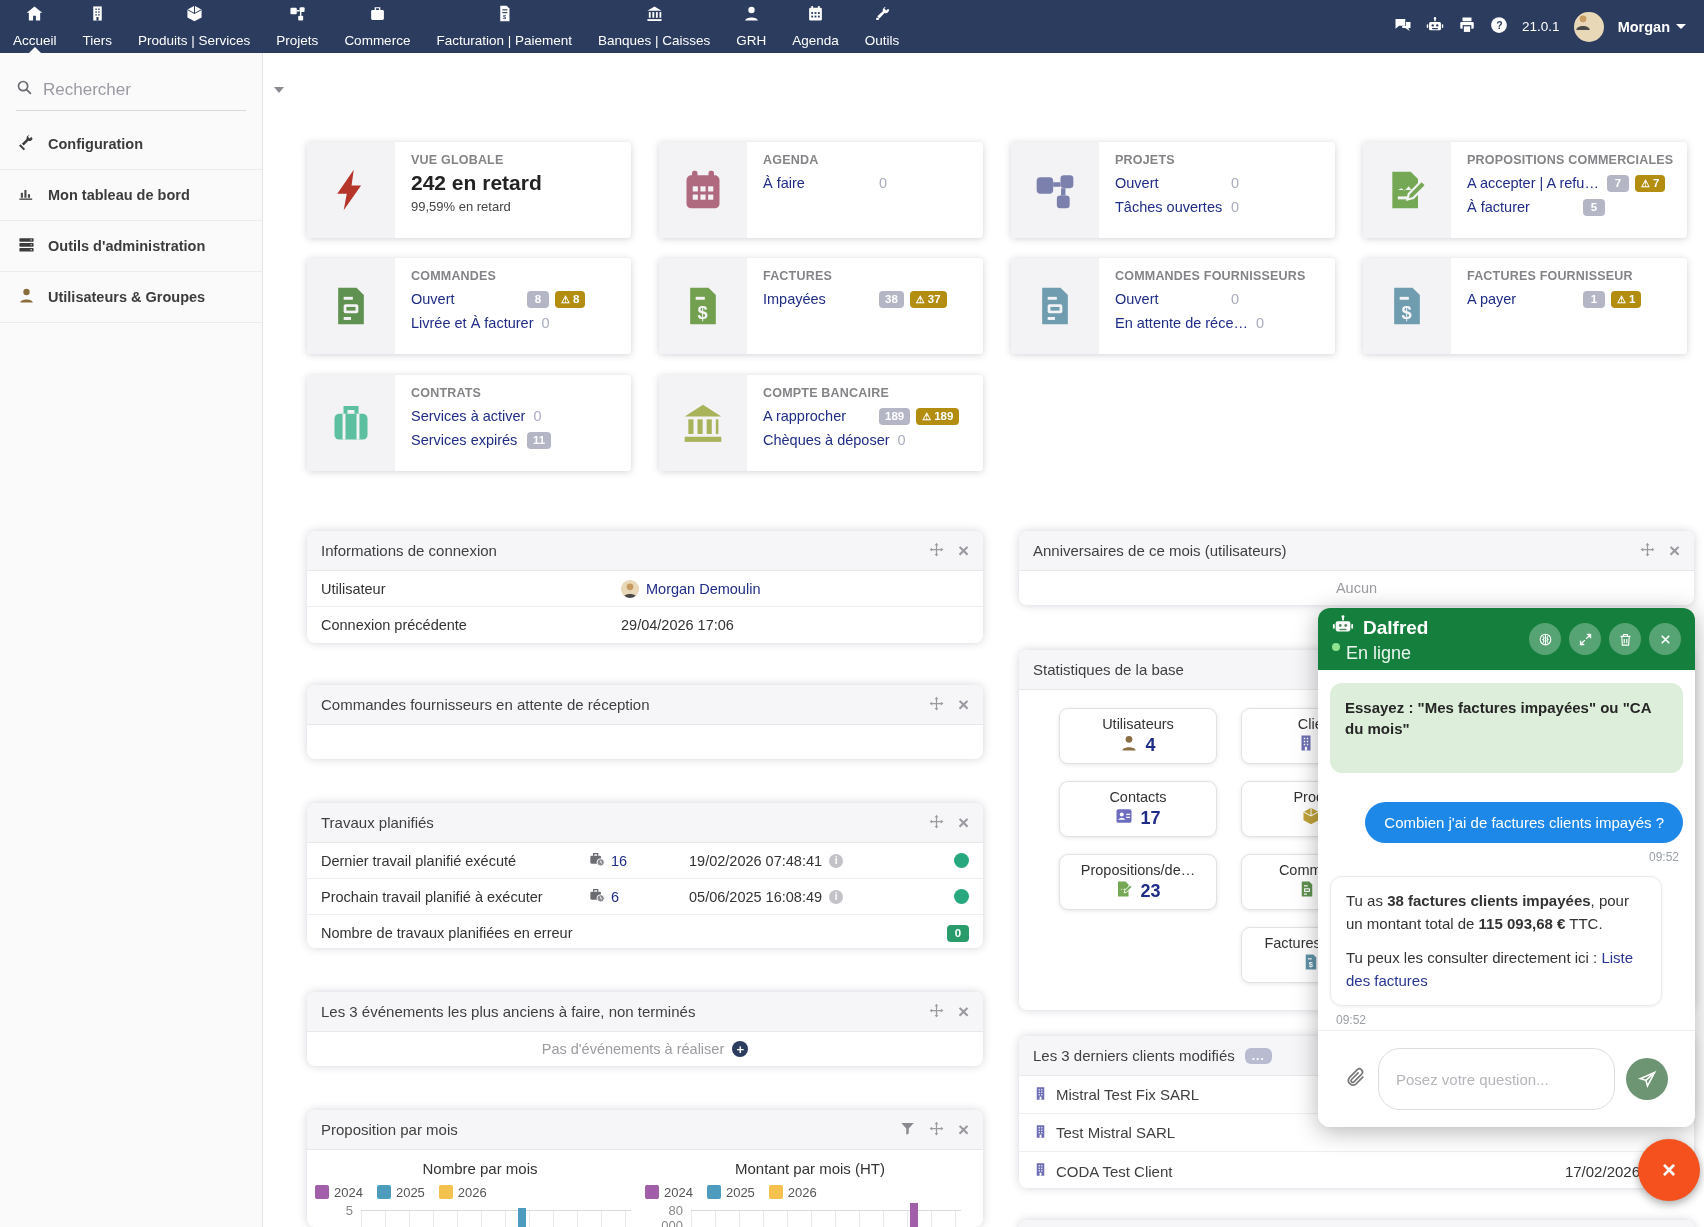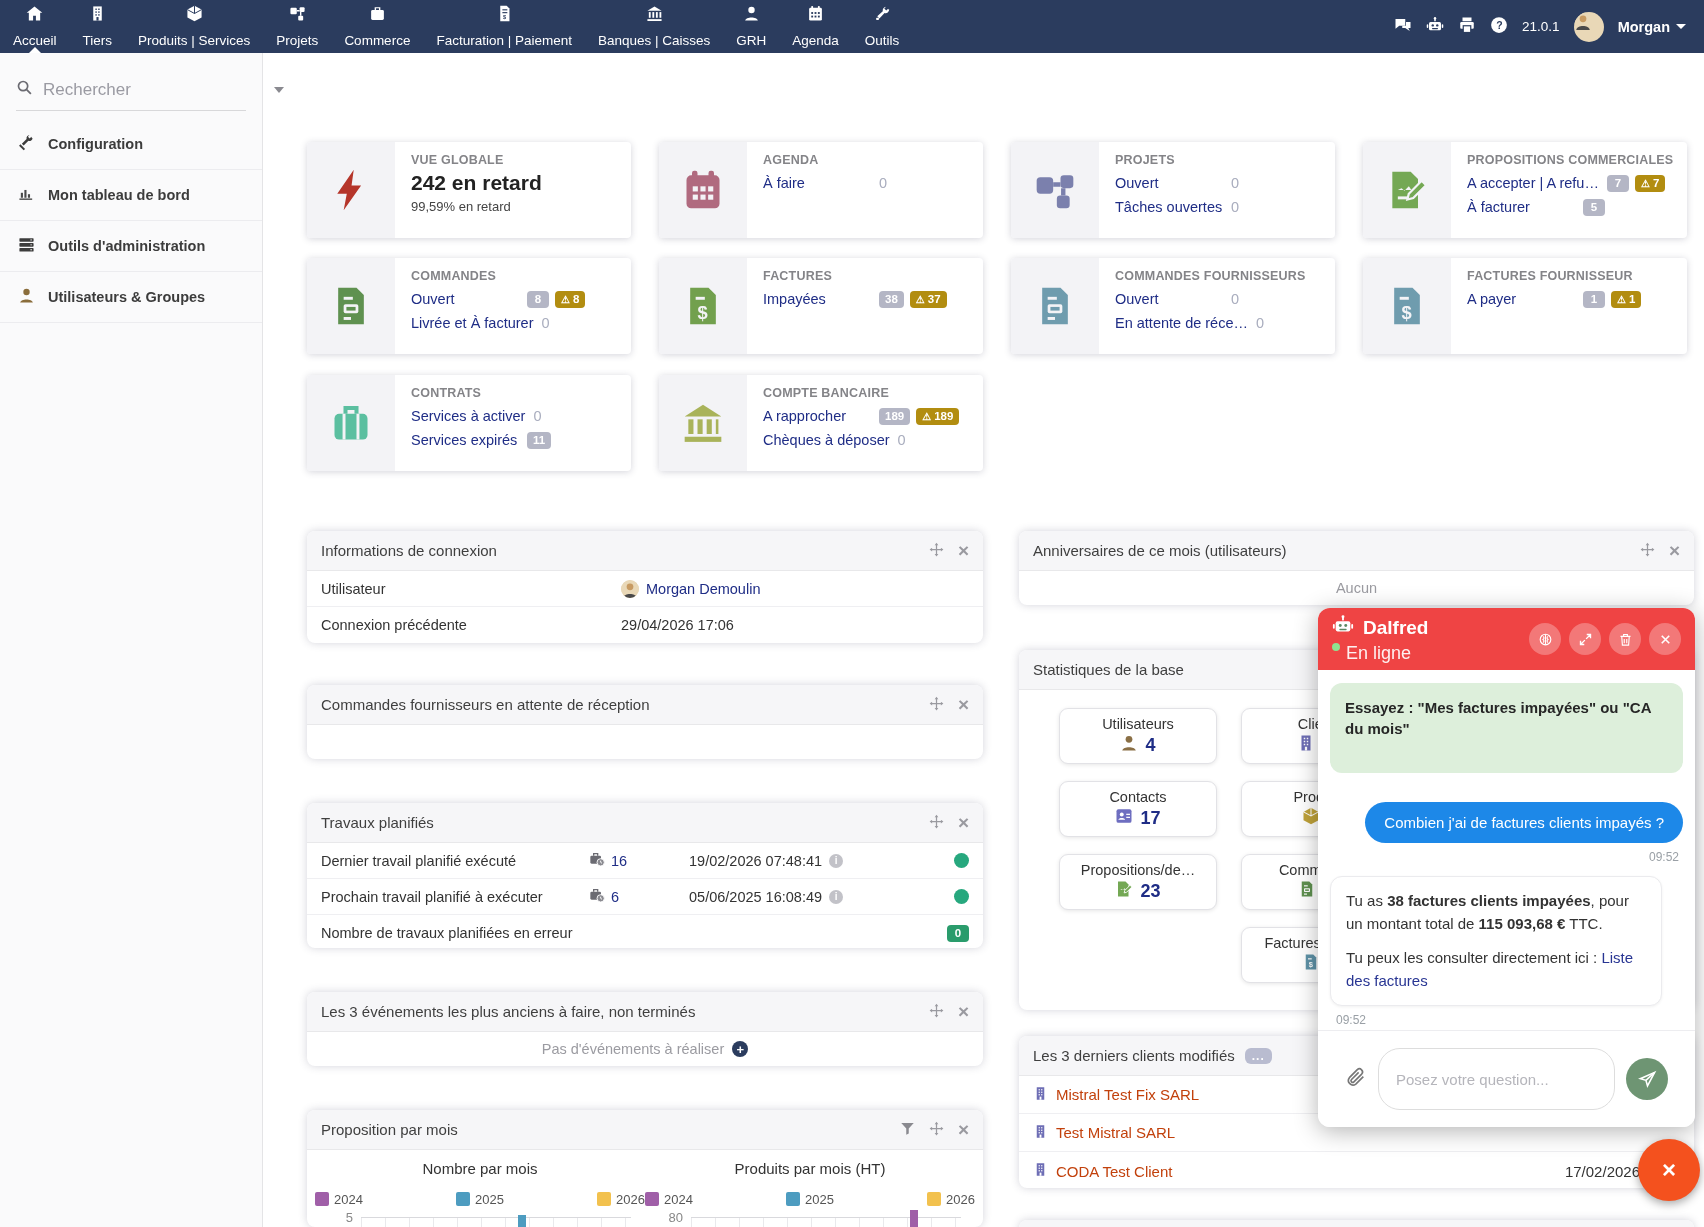--- a/index.html
+++ b/index.html
@@ -95,40 +95,40 @@
     box-shadow:0 1px 4px rgba(0,0,0,.10); text-align:center; padding-top:7px; cursor:pointer; }
   .stat-label { font-size:14.5px; color:#333; white-space:nowrap; overflow:hidden; text-overflow:ellipsis; padding:0 6px; }
   .stat-val { margin-top:2px; font-size:18px; font-weight:bold; color:#1f2d86;
     display:flex; align-items:center; justify-content:center; gap:7px; }
   .stat-val svg { width:18px; height:18px; }
   .stat-spacer { visibility:hidden; }
 
   
   .client-row { justify-content:flex-start; height:38px; }
   .client-row svg { width:15px; height:15px; margin-right:8px; }
-  .client-name { color:#c2410c; font-size:15px; cursor:pointer; }
+  .client-name { color:#404040; font-size:15px; cursor:pointer; }
   .client-date { margin-left:auto; color:#333; font-size:15px; padding-right:40px; }
 
   
   .charts-wrap { display:flex; padding:10px 8px 0 8px; }
   .mini-chart { flex:1; }
   .mc-title { text-align:center; font-size:15px; color:#333; }
-  .mc-legend { display:flex; justify-content:space-between; gap:22px; margin-top:15px; font-size:13px; color:#555; }
+  .mc-legend { display:flex; justify-content:flex-start; gap:14px; margin-top:8px; font-size:13px; color:#555; }
   .mc-legend .sw { display:inline-block; width:14px; height:14px; border-radius:2px; margin-right:5px; vertical-align:-2px; }
   .sw-2024 { background:#a05fa8; } .sw-2025 { background:#4d9cc0; } .sw-2026 { background:#f2c14e; }
   .mc-plotrow { display:flex; margin-top:10px; }
   .mc-ytick { width:46px; text-align:right; padding-right:8px; font-size:13px; color:#888; transform:translateY(-7px); }
   .mc-plot { flex:1; position:relative; border-top:1px solid #d9d9dd; height:60px;
     background:repeating-linear-gradient(to right,#e9e9ec 0 1px,transparent 1px 24px); margin-right:14px; }
   .mc-bar { position:absolute; width:8px; height:70px; }
 
   
   .chat { position:absolute; left:1318px; top:608px; width:377px; height:519px; background:#fff;
     border-radius:12px; box-shadow:0 4px 24px rgba(0,0,0,.3); z-index:50; overflow:hidden; }
-  .chat-head { height:62px; background:#ef4444; display:flex; align-items:center; padding:0 14px; color:#fff; }
+  .chat-head { height:62px; background:#15803d; display:flex; align-items:center; padding:0 14px; color:#fff; }
   .chat-id { display:flex; flex-direction:column; gap:2px; }
   .chat-title-row { display:flex; align-items:center; gap:9px; font-size:19px; font-weight:bold; }
   .chat-title-row svg { width:22px; height:22px; }
   .chat-status { display:flex; align-items:flex-start; gap:6px; font-size:18px; color:rgba(255,255,255,.92); }
   .chat-status .st-dot { width:8px; height:8px; border-radius:50%; background:#8fe38f; }
   .chat-actions { margin-left:auto; display:flex; gap:8px; }
   .chat-actions .cbtn { width:32px; height:32px; border-radius:50%; background:rgba(255,255,255,.28);
     display:flex; align-items:center; justify-content:center; cursor:pointer; }
   .chat-actions svg { width:15px; height:15px; }
   .chat-msgs { position:absolute; top:62px; bottom:97px; left:0; right:0; padding:13px 12px; overflow:hidden; }
@@ -692,21 +692,21 @@
         <span><span class="sw sw-2026"></span><span>2026</span></span>
       </div>
       <div class="mc-plotrow">
         <div class="mc-ytick">5</div>
         <div class="mc-plot">
           <div class="mc-bar" style="left:58%;top:-3px;background:#4d9cc0"></div>
         </div>
       </div>
     </div>
     <div class="mini-chart">
-      <div class="mc-title">Produits par mois (HT)</div>
+      <div class="mc-title">Montant par mois (HT)</div>
       <div class="mc-legend">
         <span><span class="sw sw-2024"></span><span>2024</span></span>
         <span><span class="sw sw-2025"></span><span>2025</span></span>
         <span><span class="sw sw-2026"></span><span>2026</span></span>
       </div>
       <div class="mc-plotrow">
         <div class="mc-ytick">80 000</div>
         <div class="mc-plot">
           <div class="mc-bar" style="left:81%;top:-8px;background:#a05fa8"></div>
         </div>

